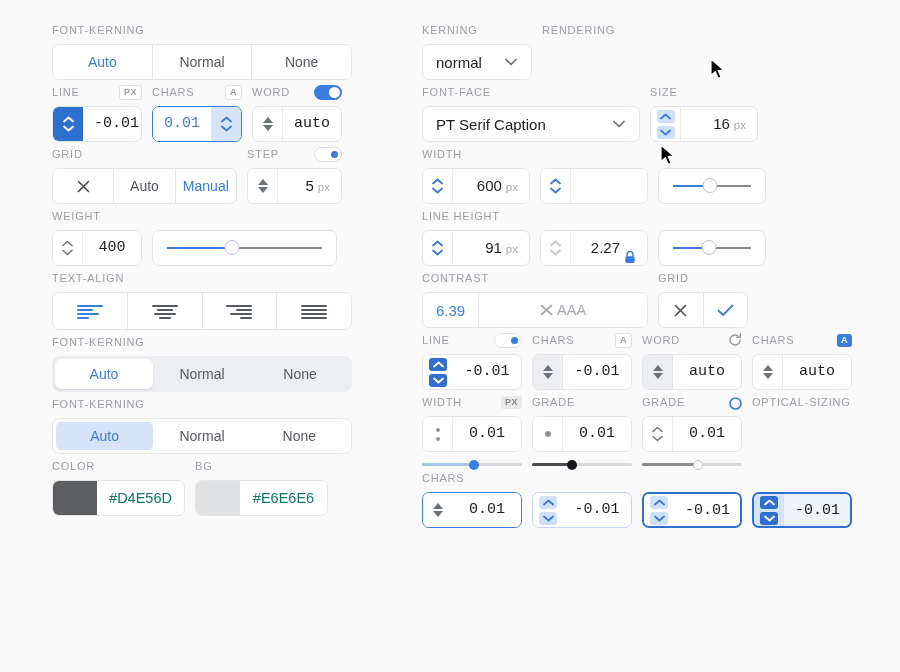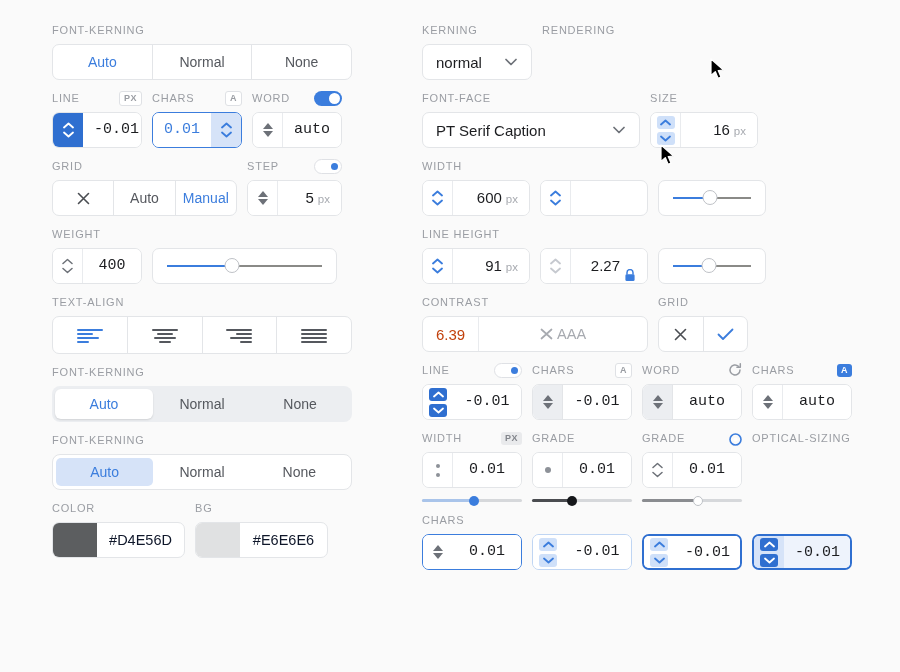--- a/index.html
+++ b/index.html
@@ -17,21 +17,21 @@
 
   
   .lbl {
     font-size: 11px; letter-spacing: .8px; color: #9a9da3;
     text-transform: uppercase; line-height: 14px; white-space: nowrap;
   }
   .lbl-row {
     display: flex; align-items: center; justify-content: space-between;
     margin-bottom: 6px; height: 16px;
   }
-  .grp { margin-bottom: 10px; }
+  .grp { margin-bottom: 4px; }
 
   
   .badge {
     font-size: 9px; letter-spacing: .5px; font-weight: 600;
     border-radius: 3px; padding: 2px 4px; line-height: 9px;
   }
   .badge.grey  { background: #e9eaec; color: #82858b; }
   .badge.ghost { background: #fff; color: #9a9da3; border: 1px solid #dfe1e5; }
   .badge.blue  { background: #3b7ddd; color: #fff; }
 
@@ -144,32 +144,32 @@
     position: absolute; width: 10px; height: 10px; border-radius: 50%;
     top: -3.5px; transform: translateX(-50%);
   }
 
   
   .ctr { display: flex; height: 36px; border: 1px solid #e3e5e8; border-radius: 7px;
          background: #fff; overflow: hidden; }
   .ctr-i { display: flex; align-items: center; justify-content: center; gap: 4px;
            padding: 0 13px; font-size: 14.5px; border-right: 1px solid #e9ebee; }
   .ctr-i:last-child { border-right: none; }
-  .ctr-i.num { color: #c2410c; font-size: 15px; }
+  .ctr-i.num { color: #3b82f6; font-size: 15px; }
   .ctr-i.pass { color: #33363b; }
   .ctr-i.fail { color: #a7aab0; }
 
   .swatch-field {
     display: flex; height: 36px; border-radius: 7px; overflow: hidden;
     border: 1px solid #e3e5e8; background: #fff;
   }
   .swatch { width: 44px; flex: none; }
   .swatch-val {
     flex: 1; display: flex; align-items: center; justify-content: center;
-    font-size: 14.5px; color: #0f172a;
+    font-size: 14.5px; color: #0f766e;
   }
 
   
   .cursor { position: absolute; width: 17px; height: 23px; pointer-events: none; }
 
   .mb0 { margin-bottom: 0; }
 </style>
 </head>
 <body>
 

